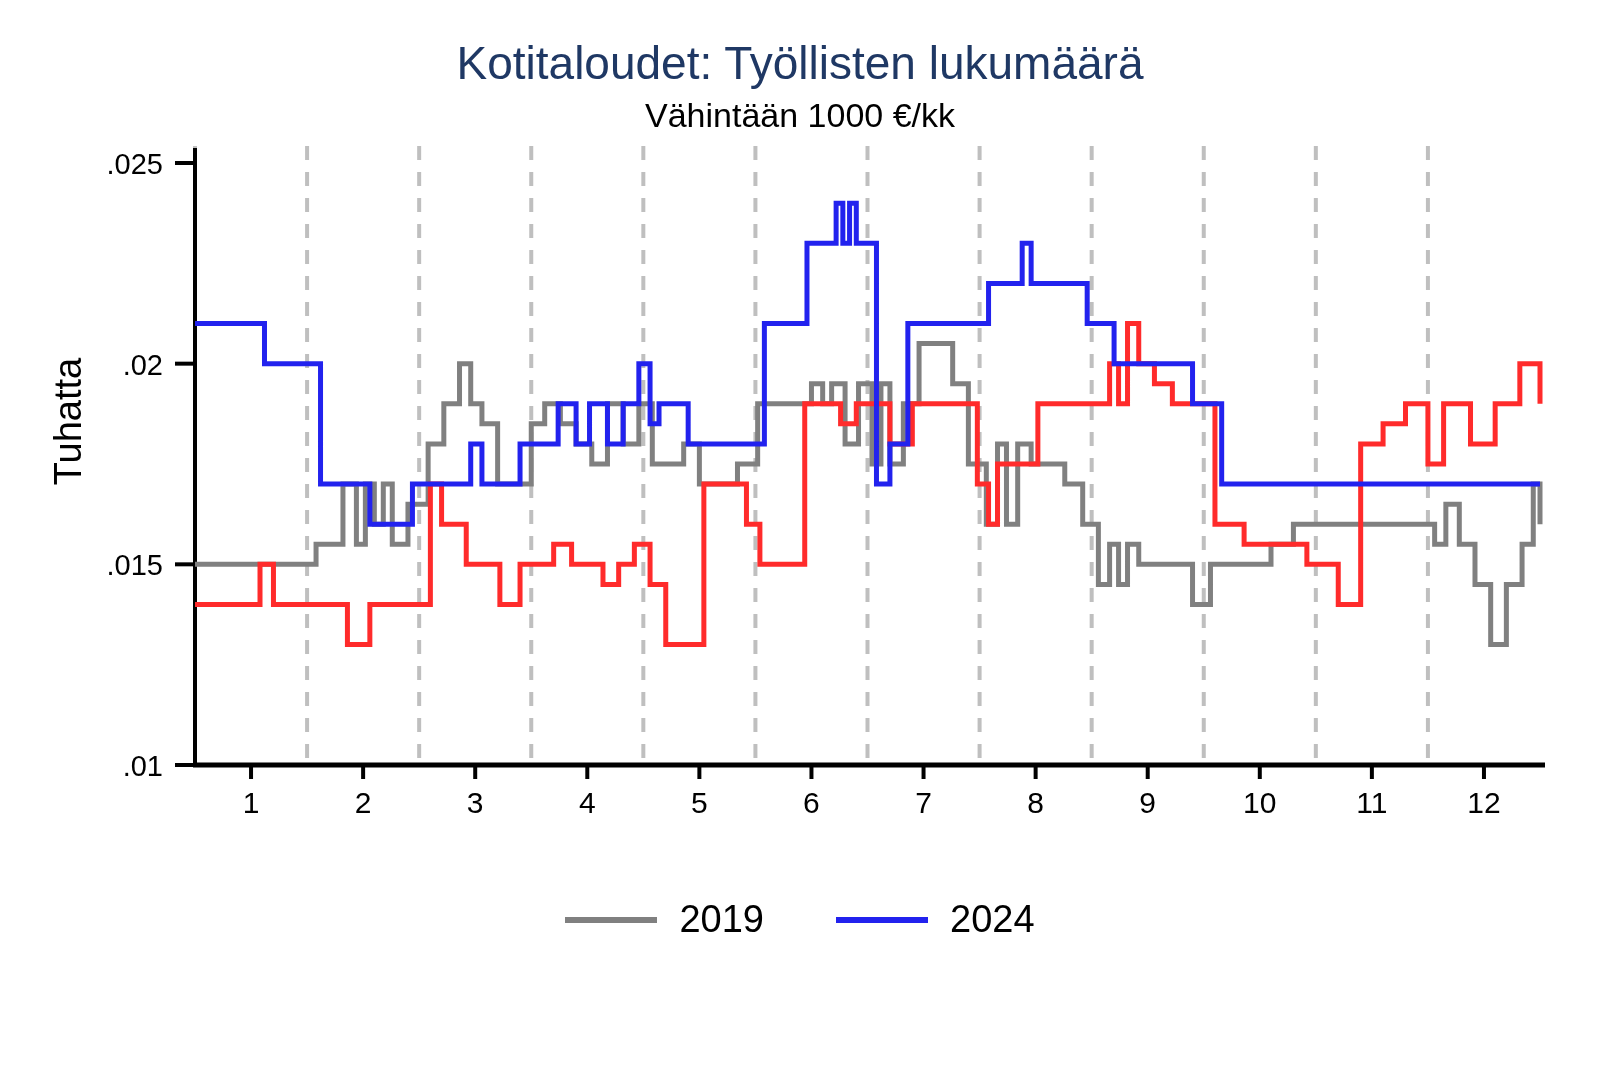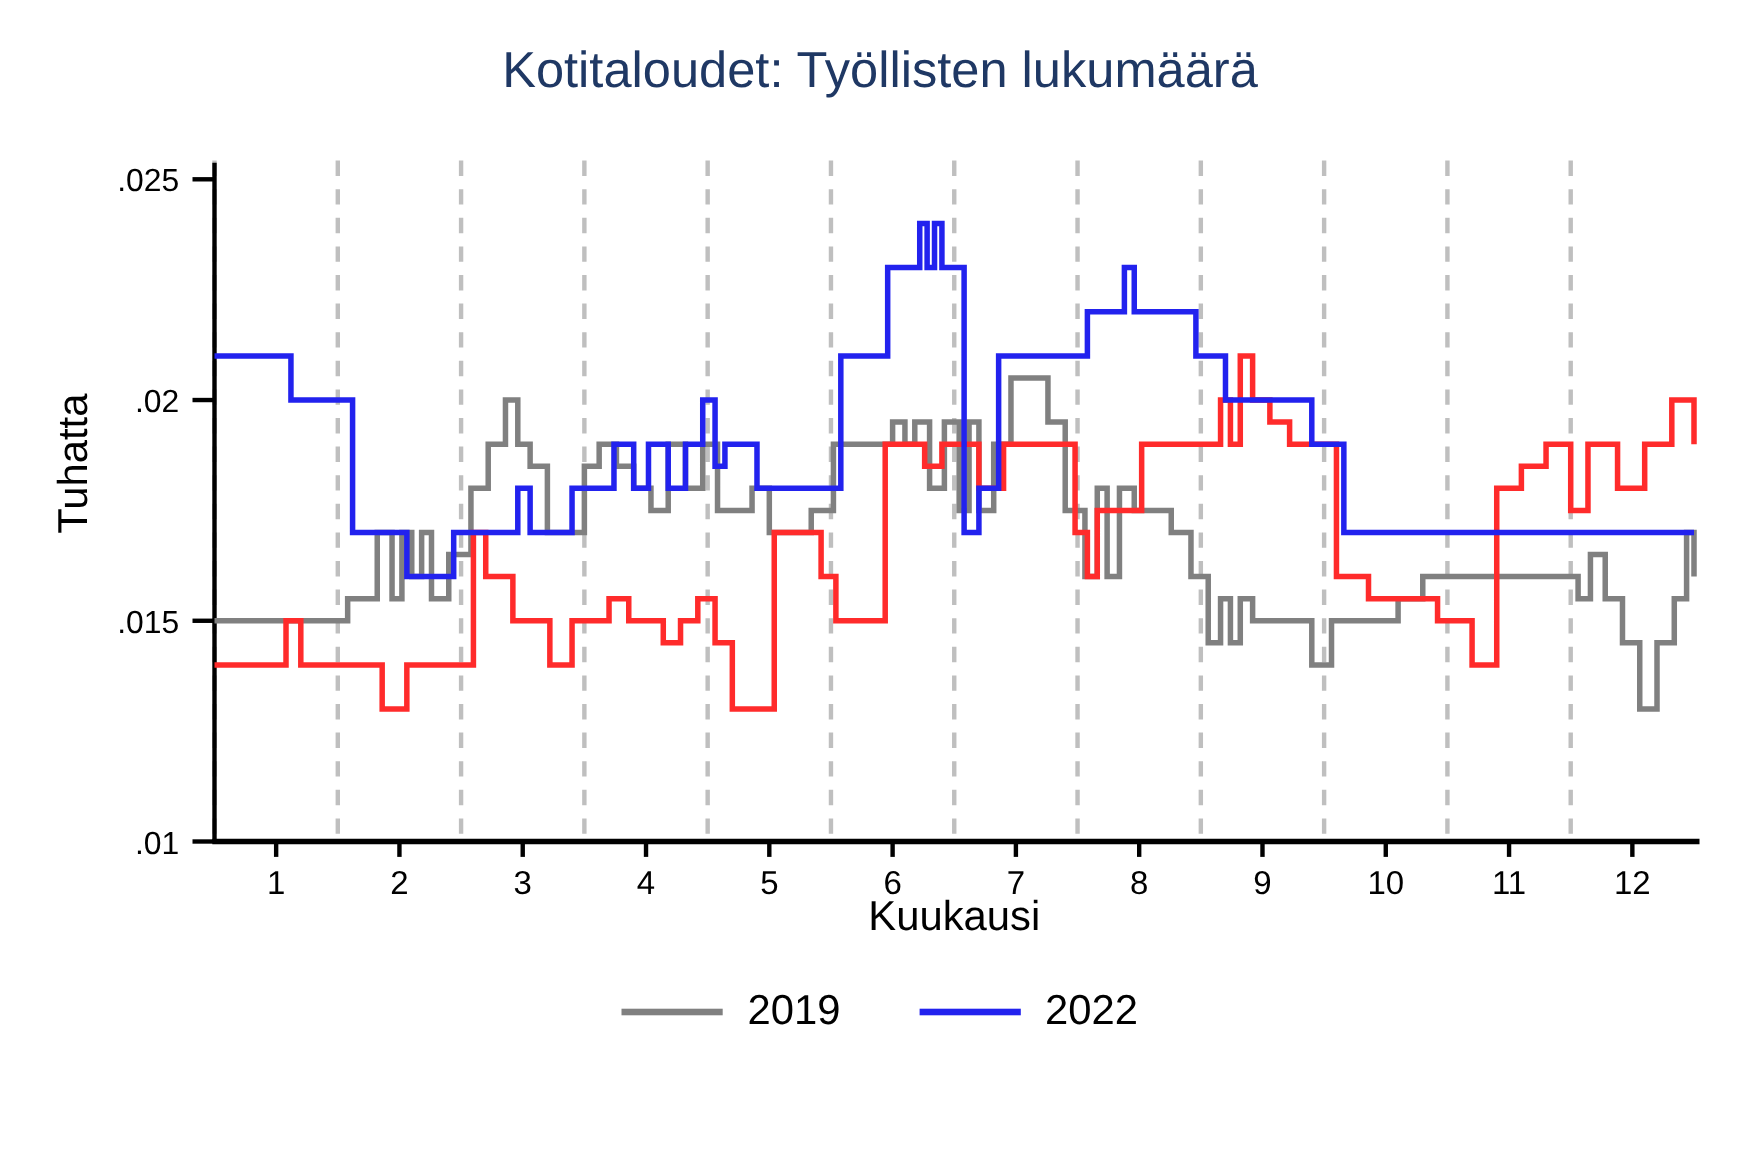--- a/index.html
+++ b/index.html
@@ -41,23 +41,23 @@
   .leg-line{width:92px;height:6px;display:block;margin-right:22px;}
   .leg-txt{font-size:38px;color:#000;font-family:"Liberation Sans",sans-serif;margin-right:72px;}
   .leg-item:last-child .leg-txt{margin-right:0;}
 </style>
 </head>
 <body>
 
 <div id="root">
 
   <div class="title">Kotitaloudet: Työllisten lukumäärä</div>
+  <div class="subtitle">Vähintään 1000 €/kk</div>
 
   <div class="ylabel">Tuhatta</div>
-  <div class="xlabel">Kuukausi</div>
 
   <svg class="plot" id="plot-svg" width="1600" height="880">
       <line x1="195" y1="146" x2="195" y2="765" stroke="#BFBFBF" stroke-width="4" stroke-dasharray="14,12"></line>
       <line x1="307.0833333333333" y1="146" x2="307.0833333333333" y2="765" stroke="#BFBFBF" stroke-width="4" stroke-dasharray="14,12"></line>
       <line x1="419.16666666666663" y1="146" x2="419.16666666666663" y2="765" stroke="#BFBFBF" stroke-width="4" stroke-dasharray="14,12"></line>
       <line x1="531.25" y1="146" x2="531.25" y2="765" stroke="#BFBFBF" stroke-width="4" stroke-dasharray="14,12"></line>
       <line x1="643.3333333333333" y1="146" x2="643.3333333333333" y2="765" stroke="#BFBFBF" stroke-width="4" stroke-dasharray="14,12"></line>
       <line x1="755.4166666666666" y1="146" x2="755.4166666666666" y2="765" stroke="#BFBFBF" stroke-width="4" stroke-dasharray="14,12"></line>
       <line x1="867.5" y1="146" x2="867.5" y2="765" stroke="#BFBFBF" stroke-width="4" stroke-dasharray="14,12"></line>
       <line x1="979.5833333333334" y1="146" x2="979.5833333333334" y2="765" stroke="#BFBFBF" stroke-width="4" stroke-dasharray="14,12"></line>
@@ -104,17 +104,17 @@
       <path d="M195.00,323.53 L242.08,323.53 L242.08,323.53 L264.49,323.53 L264.49,363.67 L311.57,363.67 L311.57,363.67 L320.53,363.67 L320.53,484.07 L354.16,484.07 L354.16,484.07 L369.85,484.07 L369.85,524.20 L385.54,524.20 L385.54,524.20 L412.44,524.20 L412.44,484.07 L428.13,484.07 L428.13,484.07 L459.52,484.07 L459.52,484.07 L470.72,484.07 L470.72,443.93 L481.93,443.93 L481.93,484.07 L499.87,484.07 L499.87,484.07 L520.04,484.07 L520.04,443.93 L537.97,443.93 L537.97,443.93 L558.15,443.93 L558.15,403.80 L576.08,403.80 L576.08,443.93 L589.53,443.93 L589.53,403.80 L607.47,403.80 L607.47,443.93 L623.16,443.93 L623.16,403.80 L638.85,403.80 L638.85,363.67 L650.06,363.67 L650.06,423.87 L659.02,423.87 L659.02,403.80 L670.23,403.80 L670.23,403.80 L688.17,403.80 L688.17,443.93 L708.34,443.93 L708.34,443.93 L730.76,443.93 L730.76,443.93 L750.93,443.93 L750.93,443.93 L764.38,443.93 L764.38,323.53 L777.83,323.53 L777.83,323.53 L806.98,323.53 L806.98,243.27 L827.15,243.27 L827.15,243.27 L836.12,243.27 L836.12,203.13 L842.84,203.13 L842.84,243.27 L849.57,243.27 L849.57,203.13 L856.29,203.13 L856.29,243.27 L869.74,243.27 L869.74,243.27 L876.47,243.27 L876.47,484.07 L889.92,484.07 L889.92,443.93 L907.85,443.93 L907.85,323.53 L934.75,323.53 L934.75,323.53 L968.38,323.53 L968.38,323.53 L988.55,323.53 L988.55,283.40 L1004.24,283.40 L1004.24,283.40 L1022.18,283.40 L1022.18,243.27 L1031.14,243.27 L1031.14,283.40 L1042.35,283.40 L1042.35,283.40 L1064.77,283.40 L1064.77,283.40 L1087.18,283.40 L1087.18,323.53 L1100.63,323.53 L1100.63,323.53 L1114.08,323.53 L1114.08,363.67 L1129.78,363.67 L1129.78,363.67 L1143.22,363.67 L1143.22,363.67 L1165.64,363.67 L1165.64,363.67 L1192.54,363.67 L1192.54,403.80 L1208.23,403.80 L1208.23,403.80 L1221.68,403.80 L1221.68,484.07 L1282.21,484.07 L1282.21,484.07 L1327.04,484.07 L1327.04,484.07 L1329.28,484.07 L1329.28,484.07 L1540.00,484.07" fill="none" stroke="#2222EE" stroke-width="5" stroke-linejoin="miter" stroke-linecap="butt"></path>
     </svg>
 
   <div class="legend">
     <div class="leg-item">
       <span class="leg-line" style="background: rgb(128, 128, 128);"></span>
       <span class="leg-txt">2019</span>
     </div>
     <div class="leg-item">
       <span class="leg-line" style="background: rgb(34, 34, 238);"></span>
-      <span class="leg-txt">2022</span>
+      <span class="leg-txt">2024</span>
     </div>
   </div>
 
 </div>
 
 </body></html>

